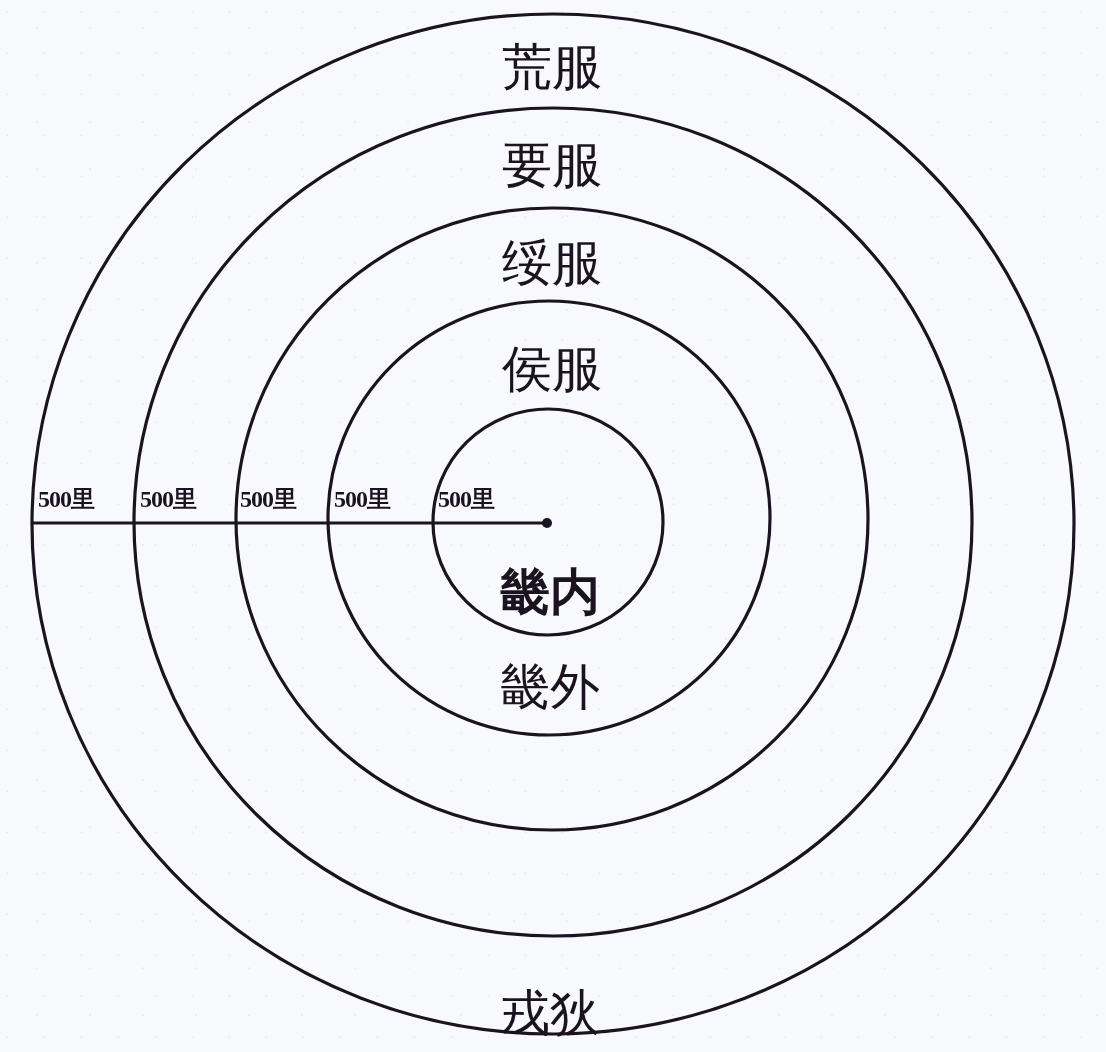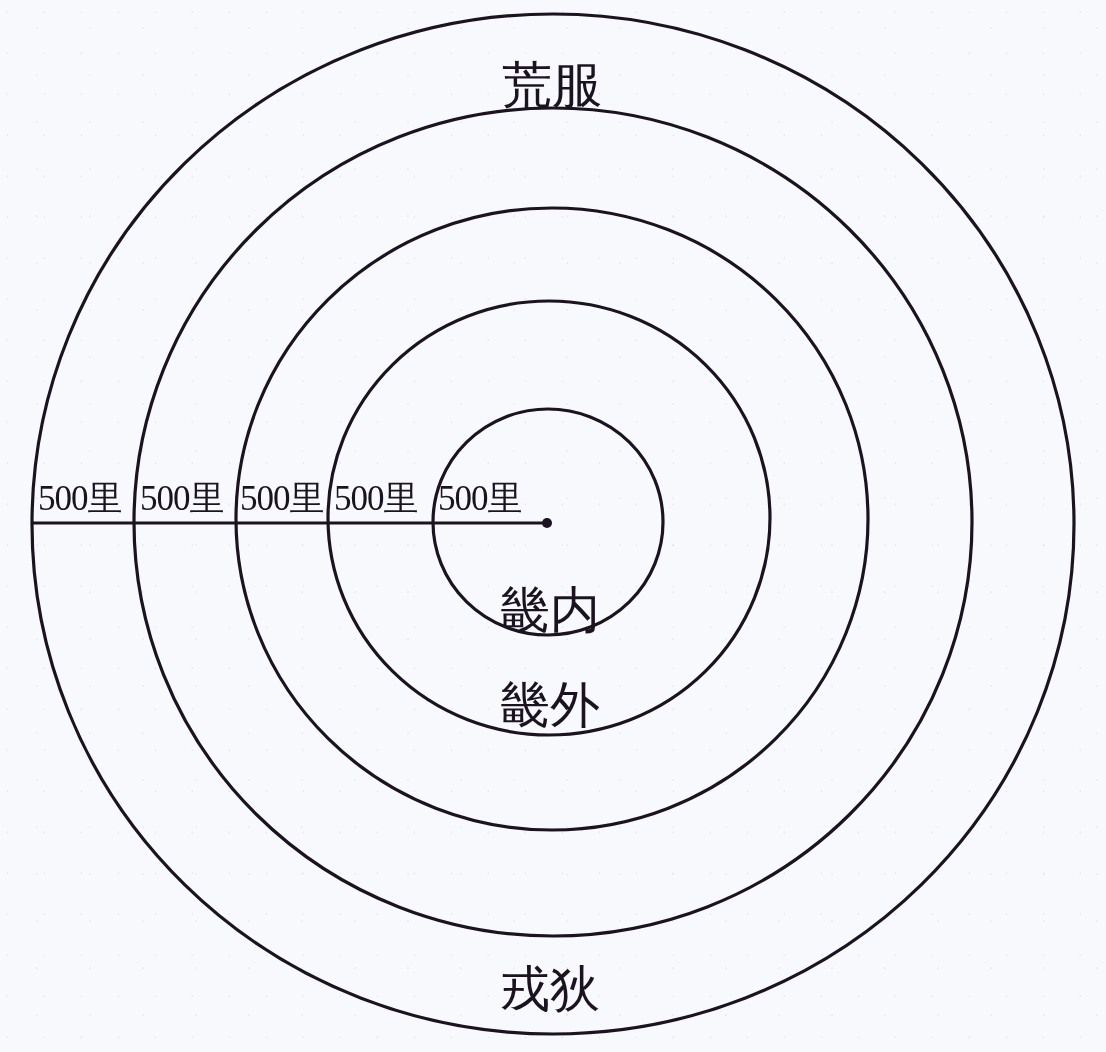--- a/index.html
+++ b/index.html
@@ -24,52 +24,55 @@
     }
     .zone-label {
       position: absolute;
       font-family: "DejaVu Serif", "Liberation Serif", serif;
       font-size: 50px;
       line-height: 54px;
       color: #1b1420;
       letter-spacing: 0px;
       white-space: nowrap;
       transform: translateX(-50%);
-      margin-top: 18px;
     }
     .dist-label {
       position: absolute;
       font-family: "Liberation Serif", "DejaVu Serif", serif;
-      font-size: 35px;
+      font-size: 24px;
       line-height: 36px;
       color: #1b1420;
       white-space: nowrap;
       letter-spacing: -1px;
+      font-weight: bold;
     }
   </style>
 </head>
 <body>
 
 <div id="canvas">
   <svg class="rings" width="1106" height="1052" viewBox="0 0 1106 1052">
     <g id="ring-group" fill="none" stroke="#1b1420" stroke-width="3.2">
         <ellipse cx="548" cy="522" rx="115" ry="113"></ellipse>
         <ellipse cx="549" cy="518" rx="221" ry="217"></ellipse>
         <ellipse cx="552" cy="519" rx="316" ry="311"></ellipse>
         <ellipse cx="553" cy="522" rx="419" ry="414"></ellipse>
         <ellipse cx="553" cy="524" rx="521" ry="510"></ellipse>
       </g>
     <line id="radius-line" stroke="#1b1420" stroke-width="3" x1="32" y1="523" x2="547" y2="523"></line>
     <circle id="center-dot" r="5" fill="#1b1420" cx="547" cy="523"></circle>
   </svg>
 
   <div class="zone-label" style="left: 552px; top: 40px;">荒服</div>
+  <div class="zone-label" style="left: 552px; top: 138px;">要服</div>
+  <div class="zone-label" style="left: 552px; top: 236px;">绥服</div>
+  <div class="zone-label" style="left: 552px; top: 342px;">侯服</div>
 
-  <div class="zone-label" style="left: 550px; top: 565px;">畿内</div>
+  <div class="zone-label" style="left: 550px; top: 565px; font-weight: bold;">畿内</div>
   <div class="zone-label" style="left: 550px; top: 660px;">畿外</div>
-  <div class="zone-label" style="left: 550px; top: 944px;">戎狄</div>
+  <div class="zone-label" style="left: 550px; top: 986px;">戎狄</div>
 
   <div class="dist-label" style="left: 38px; top: 481px;">500里</div>
   <div class="dist-label" style="left: 140px; top: 481px;">500里</div>
   <div class="dist-label" style="left: 240px; top: 481px;">500里</div>
   <div class="dist-label" style="left: 334px; top: 481px;">500里</div>
   <div class="dist-label" style="left: 438px; top: 481px;">500里</div>
 </div>
 
 </body></html>

